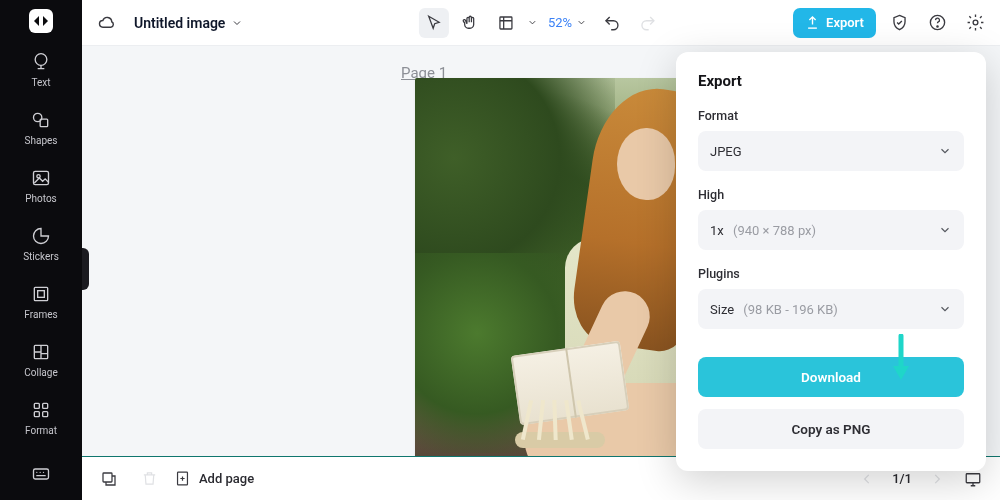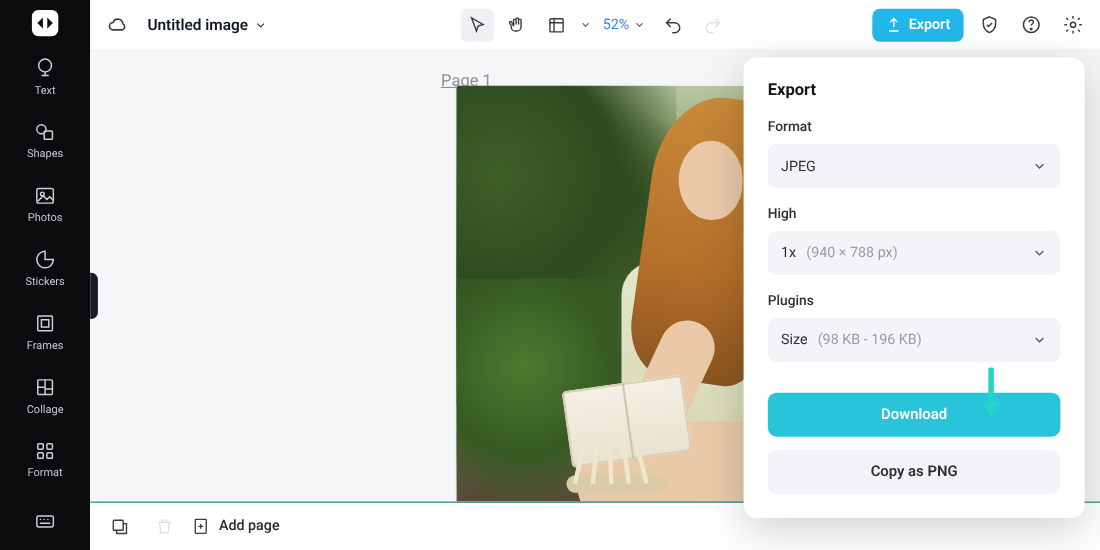--- a/index.html
+++ b/index.html
@@ -289,20 +289,39 @@
             </svg>
         </span>
         <div class="bb-addpage">
           <svg width="17" height="17" viewBox="0 0 24 24" fill="none" stroke="#3a3a40" stroke-width="1.7">
               <rect x="5" y="3" width="14" height="18" rx="1"></rect>
               <path d="M12 9v6M9 12h6"></path>
             </svg>
           <span>Add page</span>
         </div>
       </div>
+      <div class="bb-right">
+        <span class="icon-btn disabled">
+          <svg width="14" height="14" viewBox="0 0 24 24" fill="none" stroke="#b9bcc3" stroke-width="2">
+              <path d="M15 5l-7 7 7 7"></path>
+            </svg>
+        </span>
+        <span class="pagecount">1/1</span>
+        <span class="icon-btn disabled">
+          <svg width="14" height="14" viewBox="0 0 24 24" fill="none" stroke="#b9bcc3" stroke-width="2">
+              <path d="M9 5l7 7-7 7"></path>
+            </svg>
+        </span>
+        <span class="icon-btn">
+          <svg width="18" height="18" viewBox="0 0 24 24" fill="none" stroke="#3a3a40" stroke-width="1.7">
+              <rect x="3" y="5" width="18" height="12" rx="1"></rect>
+              <path d="M9 21h6M12 17v4"></path>
+            </svg>
+        </span>
+      </div>
     </div>
 
     <div class="export-panel">
       <div class="ep-title">Export</div>
 
       <div class="ep-label">Format</div>
       <div class="ep-select">
         <span>JPEG</span>
         <svg width="14" height="14" viewBox="0 0 24 24" fill="none" stroke="#55585f" stroke-width="2">
             <path d="M6 9l6 6 6-6"></path>

